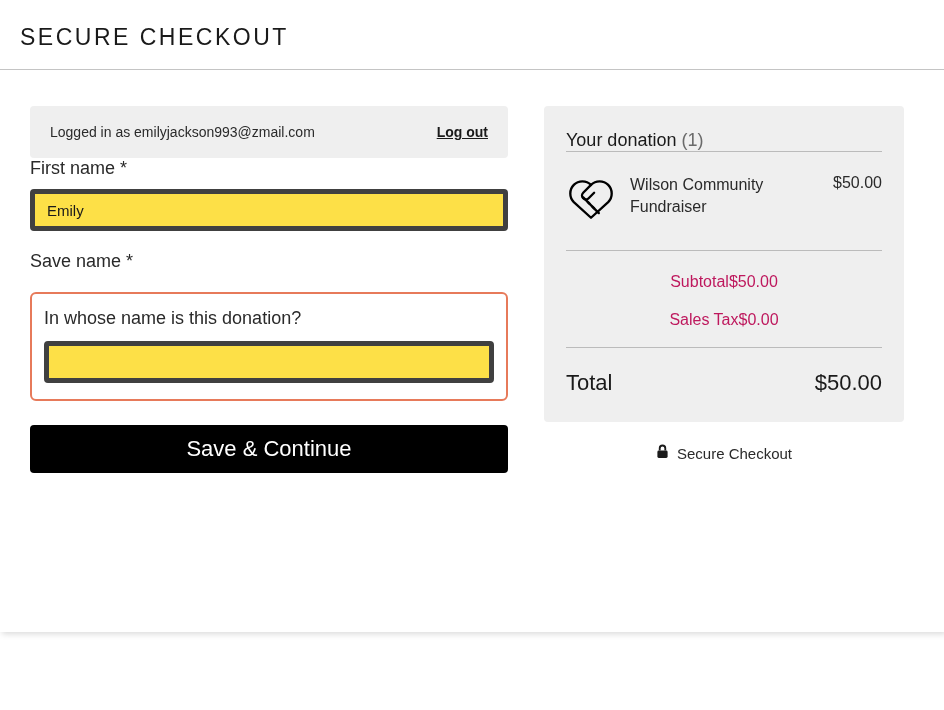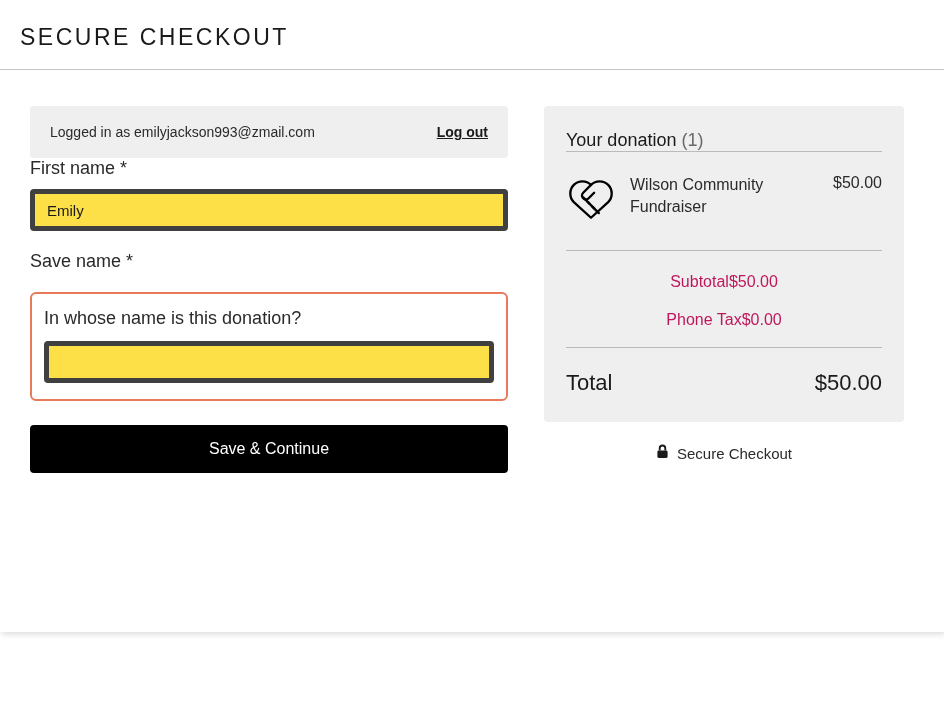--- a/index.html
+++ b/index.html
@@ -81,21 +81,21 @@
       margin-top: 8px;
     }
     .highlight-box .label { margin-bottom: 12px; }
     .submit-btn {
       width: 100%;
       height: 48px;
       background: #000;
       color: #fff;
       border: none;
       border-radius: 4px;
-      font-size: 16px;
+      font-size: 22px;
       margin-top: 24px;
       cursor: pointer;
     }
     .summary {
       background: #efefef;
       border-radius: 4px;
       padding: 24px 22px 26px 22px;
     }
     .summary-title {
       font-size: 18px;
@@ -204,21 +204,21 @@
           <div class="item-name">Wilson Community Fundraiser</div>
           <div class="item-price">$50.00</div>
         </div>
 
         <div class="lines">
           <div class="line-row">
             <span>Subtotal</span>
             <span>$50.00</span>
           </div>
           <div class="line-row">
-            <span>Phone Tax</span>
+            <span>Sales Tax</span>
             <span>$0.00</span>
           </div>
         </div>
 
         <div class="total-row">
           <span>Total</span>
           <span>$50.00</span>
         </div>
       </div>
 

